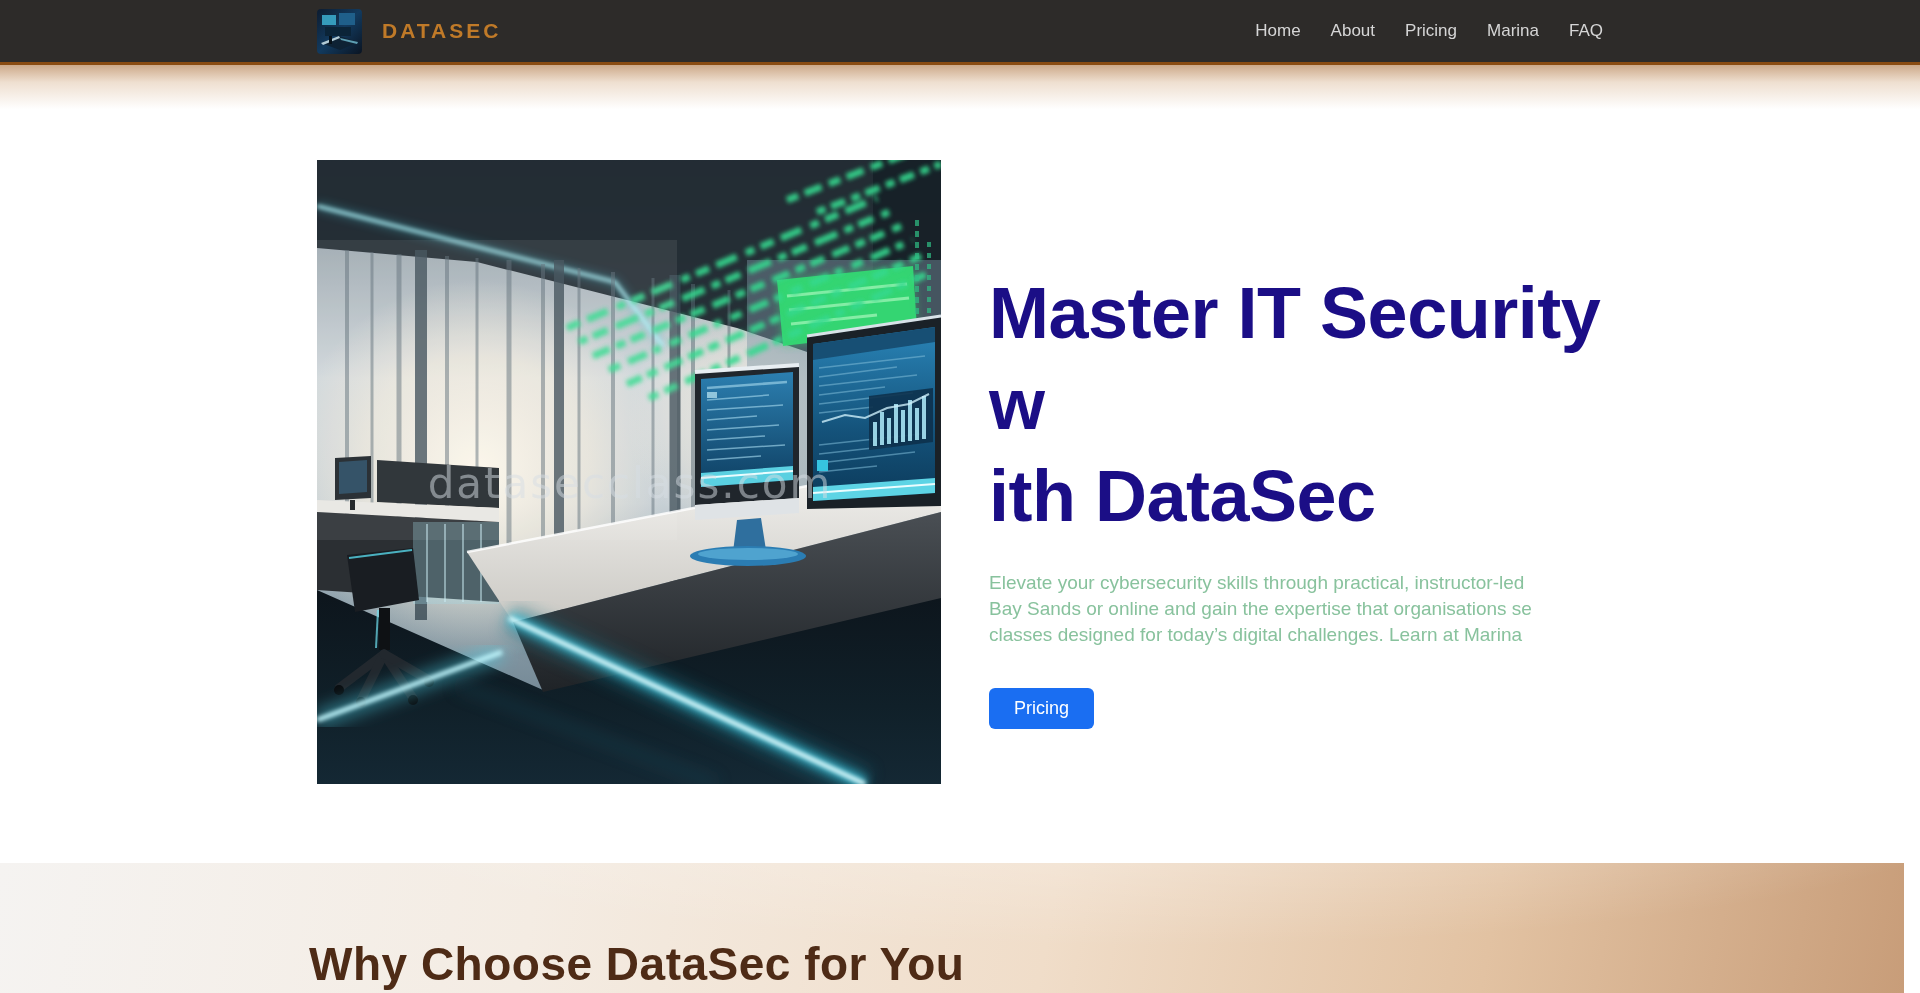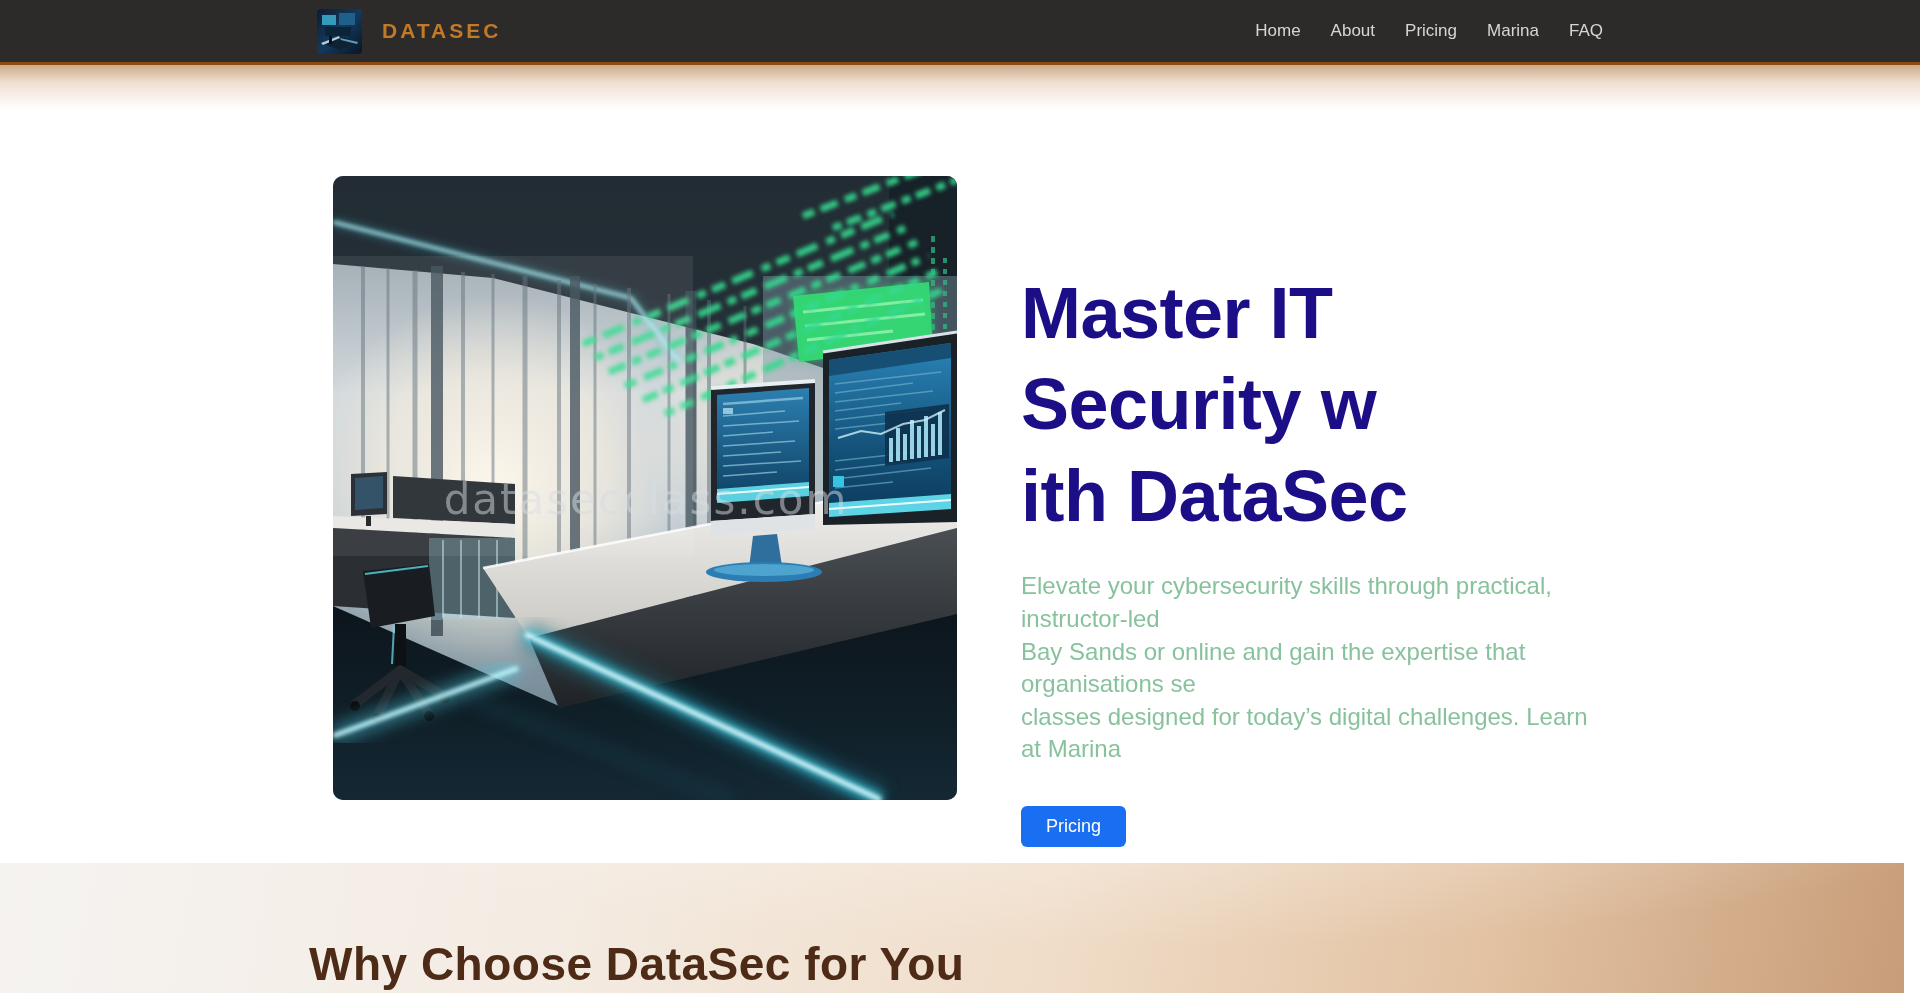--- a/index.html
+++ b/index.html
@@ -34,21 +34,21 @@
   .hero{width:1286px;margin:41px auto 0 auto;display:flex;gap:48px;}
   .hero-image{width:624px;height:624px;flex:0 0 624px;overflow:hidden;}
   .hero-image svg{display:block;}
   .hero-text{width:614px;padding-top:108px;}
   .hero-title{
     margin:0;color:#1b0e86;font-size:72px;line-height:1.27;font-weight:bold;
     letter-spacing:-0.5px;
   }
   .hero-title span{display:block;}
   .hero-paragraph{
-    margin:28px 0 0 0;color:#88c29d;font-size:24px;line-height:1.36;
+    margin:28px 0 0 0;color:#88c29d;font-size:19px;line-height:1.36;
   }
   .hero-paragraph span{display:block;}
   .cta-button{
     margin-top:40px;display:inline-block;background:#1a6ef2;color:#ffffff;
     border:none;border-radius:6px;padding:10px 25px;font-size:18px;
     font-family:"Liberation Sans",sans-serif;cursor:pointer;
   }
   
   .why-section{
     position:absolute;left:0;right:16px;bottom:0;height:130px;overflow:hidden;
@@ -94,21 +94,21 @@
       <li><a>Pricing</a></li>
       <li><a>Marina</a></li>
       <li><a>FAQ</a></li>
     </ul>
   </div>
 </header>
 <div class="nav-glow"></div>
 
 <section class="hero">
 
-  <figure class="hero-image" style="margin:16px;border-radius:10px;">
+  <figure class="hero-image" style="margin:0;">
     <svg width="624" height="624" viewBox="0 0 624 624">
       <defs>
         <linearGradient id="bgGrad" x1="0" y1="0" x2="0" y2="1">
           <stop offset="0" stop-color="#7f8d96"></stop>
           <stop offset="0.35" stop-color="#cfd6da"></stop>
           <stop offset="0.55" stop-color="#c2ccd2"></stop>
           <stop offset="0.72" stop-color="#8da0ab"></stop>
           <stop offset="1" stop-color="#5b7180"></stop>
         </linearGradient>
         <radialGradient id="glare" cx="0.5" cy="0.5" r="0.5">

